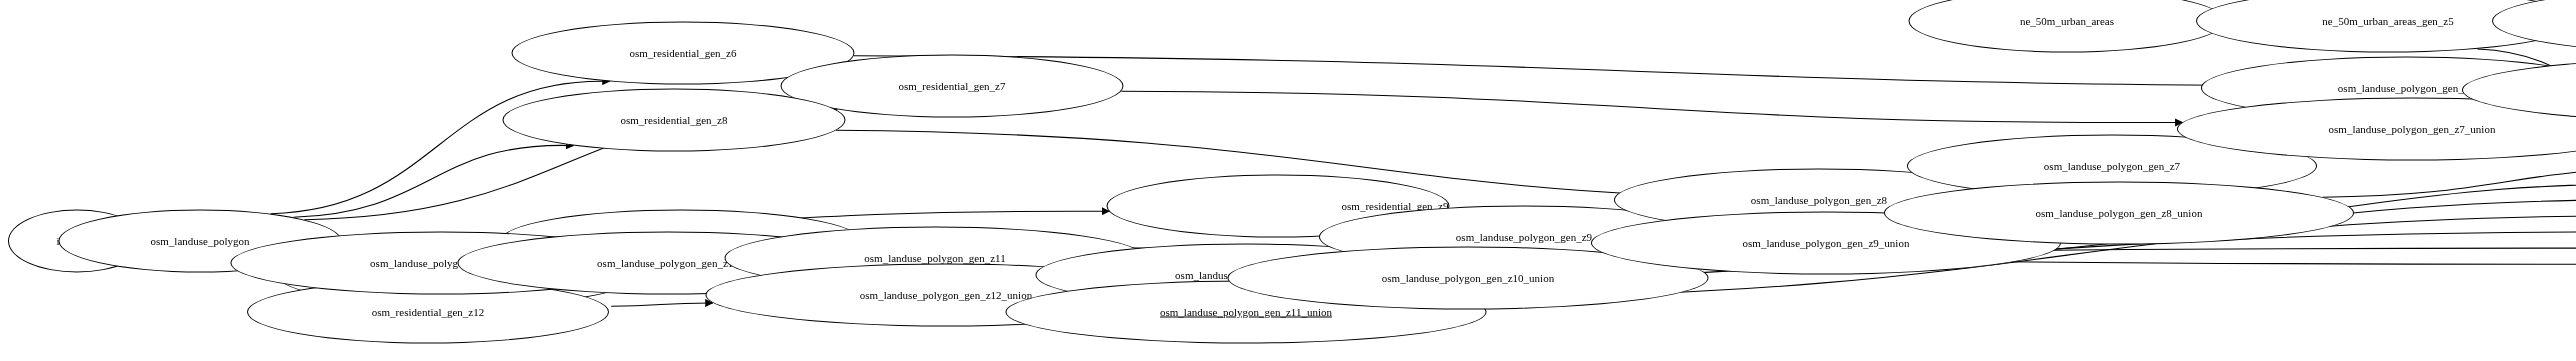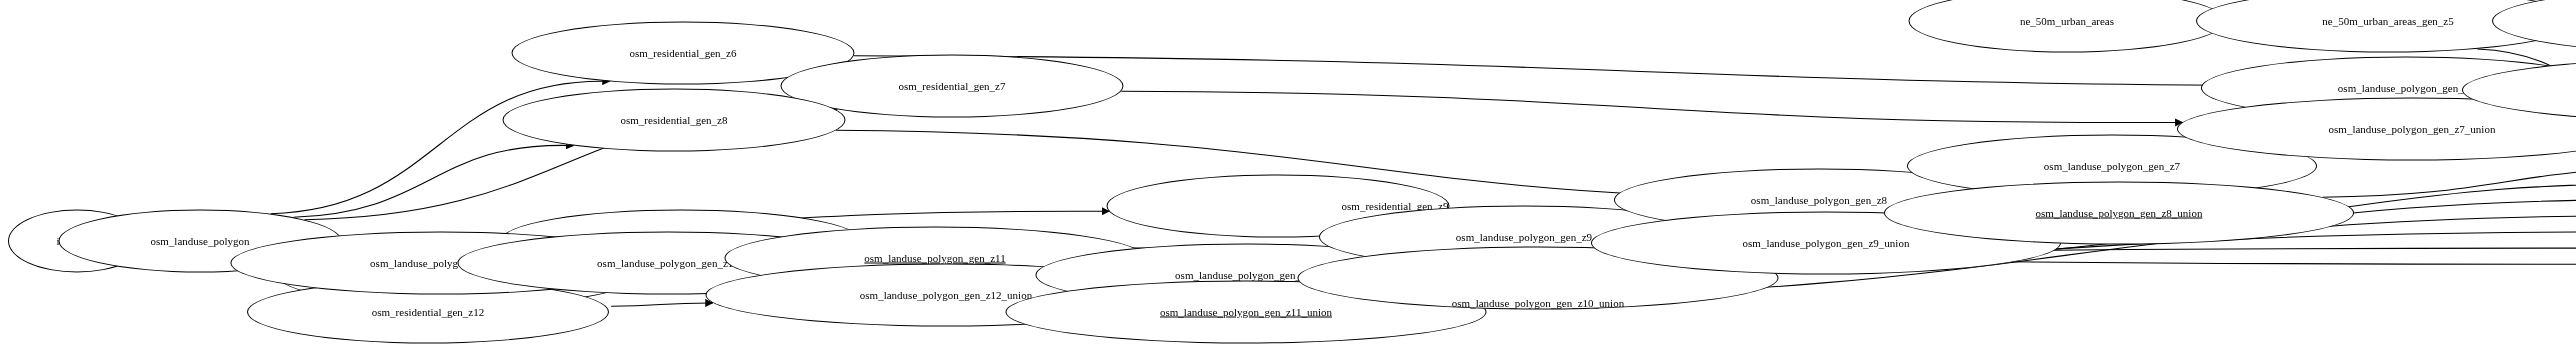--- a/index.html
+++ b/index.html
@@ -97,48 +97,48 @@
       </div>
       <div class="node ellipse" style="left: 428px; top: 312px; width: 362px; height: 63px;">
         <span class="node-label">osm_residential_gen_z12</span>
       </div>
       <div class="node ellipse" style="left: 441px; top: 263px; width: 421px; height: 63px;">
         <span class="node-label">osm_landuse_polygon_gen_z13</span>
       </div>
       <div class="node ellipse" style="left: 668px; top: 263px; width: 421px; height: 63px;">
         <span class="node-label">osm_landuse_polygon_gen_z12</span>
       </div>
-      <div class="node ellipse" style="left: 935px; top: 258px; width: 421px; height: 63px; text-decoration: underline;">
+      <div class="node ellipse" style="left: 935px; top: 258px; width: 421px; height: 63px;">
         <span class="node-label">osm_landuse_polygon_gen_z11</span>
       </div>
       <div class="node ellipse" style="left: 946px; top: 295px; width: 481px; height: 63px;">
         <span class="node-label">osm_landuse_polygon_gen_z12_union</span>
       </div>
       <div class="node ellipse" style="left: 1246px; top: 275px; width: 421px; height: 63px;">
         <span class="node-label">osm_landuse_polygon_gen_z10</span>
       </div>
       <div class="node ellipse" style="left: 1246px; top: 312px; width: 481px; height: 63px; text-decoration: underline;">
         <span class="node-label">osm_landuse_polygon_gen_z11_union</span>
       </div>
       <div class="node ellipse" style="left: 1524px; top: 237px; width: 410px; height: 63px;">
         <span class="node-label">osm_landuse_polygon_gen_z9</span>
       </div>
-      <div class="node ellipse" style="left: 1538px; top: 278px; width: 481px; height: 63px; align-items: flex-end;">
+      <div class="node ellipse" style="left: 1468px; top: 278px; width: 481px; height: 63px;">
         <span class="node-label">osm_landuse_polygon_gen_z10_union</span>
       </div>
       <div class="node ellipse" style="left: 1819px; top: 200px; width: 410px; height: 63px;">
         <span class="node-label">osm_landuse_polygon_gen_z8</span>
       </div>
       <div class="node ellipse" style="left: 1826px; top: 243px; width: 470px; height: 63px;">
         <span class="node-label">osm_landuse_polygon_gen_z9_union</span>
       </div>
       <div class="node ellipse" style="left: 2112px; top: 166px; width: 410px; height: 63px;">
         <span class="node-label">osm_landuse_polygon_gen_z7</span>
       </div>
-      <div class="node ellipse" style="left: 2119px; top: 213px; width: 470px; height: 63px; text-decoration: underline;">
+      <div class="node ellipse" style="left: 2119px; top: 213px; width: 470px; height: 63px;">
         <span class="node-label">osm_landuse_polygon_gen_z8_union</span>
       </div>
       <div class="node ellipse" style="left: 2406px; top: 88px; width: 410px; height: 63px;">
         <span class="node-label">osm_landuse_polygon_gen_z6</span>
       </div>
       <div class="node ellipse" style="left: 2412px; top: 129px; width: 470px; height: 63px;">
         <span class="node-label">osm_landuse_polygon_gen_z7_union</span>
       </div>
       <div class="node ellipse" style="left: 2697px; top: 90px; width: 470px; height: 63px;"></div>
       <div class="node ellipse" style="left: 2067px; top: 21px; width: 317px; height: 63px;">

